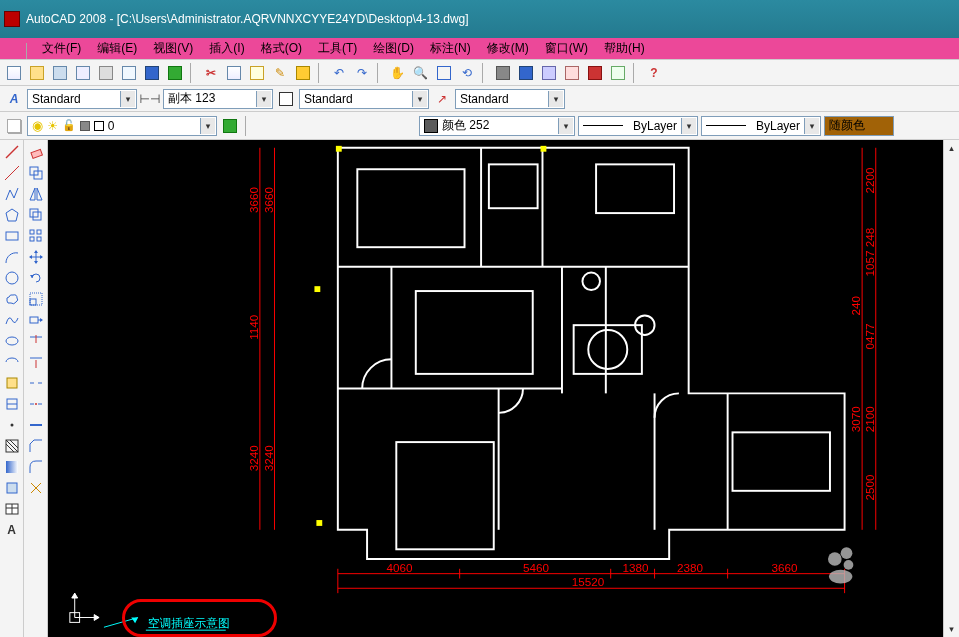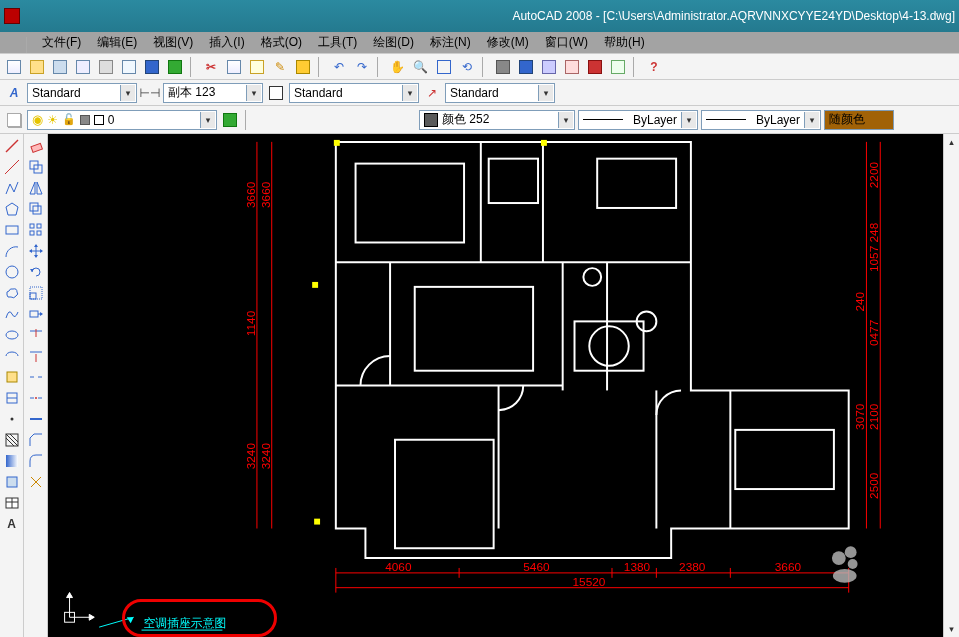--- a/index.html
+++ b/index.html
@@ -1,19 +1,19 @@
 <!DOCTYPE html>
 <html><head>
 <meta charset="utf-8">
 <style>
 * { margin: 0; padding: 0; box-sizing: border-box; font-family: "Microsoft YaHei", SimSun, Arial, sans-serif; font-size: 12px; }
 body { background: #f0f0f0; width: 959px; height: 637px; overflow: hidden; display: flex; flex-direction: column; }
-.titlebar { height: 32px; background: linear-gradient(#2b8aa0,#247a8f); color: #fff; display: flex; align-items: center; padding: 8px 4px; gap: 6px; justify-content: space-between; }
+.titlebar { height: 38px; background: linear-gradient(#2b8aa0,#247a8f); color: #fff; display: flex; align-items: center; padding: 8px 4px; gap: 6px; }
 .titlebar .app-icon { width: 16px; height: 16px; background: #b00; border: 1px solid #600; }
-.menubar { height: 22px; background: #a3a3a3; border-bottom: 1px solid #ccc; display: flex; align-items: flex-end; padding: 0 4px; gap: 4px; }
+.menubar { height: 22px; background: #ec4899; border-bottom: 1px solid #ccc; display: flex; align-items: flex-end; padding: 0 4px; gap: 4px; }
 .menubar .sep { width: 4px; height: 16px; border-left: 1px solid #aaa; margin: 0 2px; }
 .menubar span { padding: 2px 6px; cursor: default; }
 
 .toolbar { height: 26px; background: #f4f4f4; border-bottom: 1px solid #ccc; display: flex; align-items: center; padding: 0 4px; gap: 3px; }
 .tbtn { width: 20px; height: 20px; border: 1px solid transparent; display: flex; align-items: center; justify-content: center; cursor: pointer; }
 .tsep { width: 6px; height: 20px; border-left: 1px solid #aaa; margin: 0 2px; }
 .combo { height: 20px; border: 1px solid #7f9db9; background: #fff; display: flex; align-items: center; padding: 0 4px; gap: 4px; position: relative; }
 .combo .dd { position: absolute; right: 1px; top: 1px; width: 15px; height: 16px; background: #e8e8e8; border-left: 1px solid #7f9db9; display: flex; align-items: center; justify-content: center; font-size: 9px; color: #333; }
 
 .row3 { height: 28px; background: #f4f4f4; border-bottom: 1px solid #ccc; display: flex; align-items: center; padding: 0 4px; gap: 3px; }
@@ -165,21 +165,21 @@
   <div class="tbtn">
       <span style="color:#36c;font-style:italic;font-weight:bold">A</span>
     </div>
   <div class="combo" style="width:110px">
     <span>Standard</span>
       <span class="dd">▾</span>
   </div>
   <div class="tbtn">
       <span style="color:#333">⊢⊣</span>
     </div>
-  <div class="combo" style="width:100px">
+  <div class="combo" style="width:110px">
     <span>副本 123</span>
       <span class="dd">▾</span>
   </div>
   <div class="tbtn">
       <span class="ic" style="background:#fff;border:1px solid #333"></span>
     </div>
   <div class="combo" style="width:130px">
     <span>Standard</span>
       <span class="dd">▾</span>
   </div>

